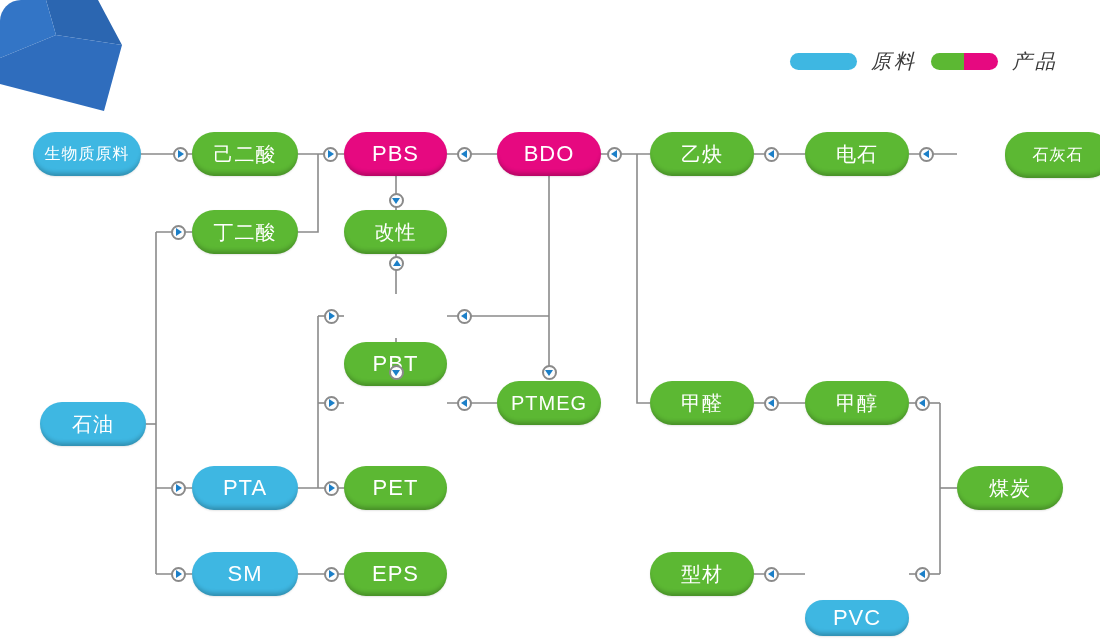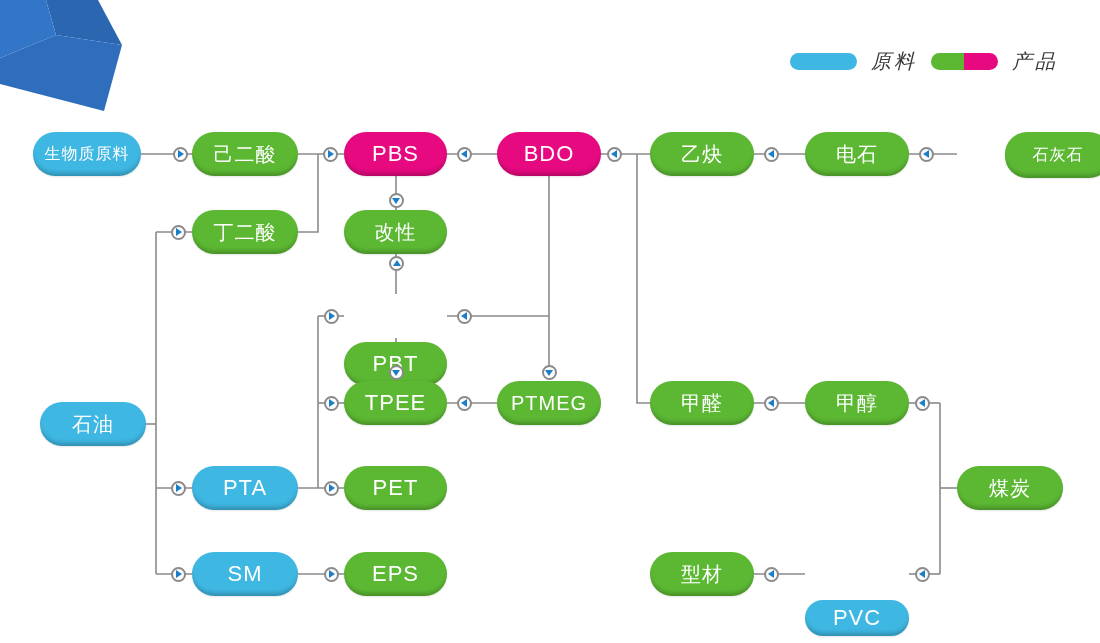--- a/index.html
+++ b/index.html
@@ -1,17 +1,17 @@
 <!DOCTYPE html>
 <html style="--raw: #3eb7e2; --product: #5cb833; --highlight: #e60980; --line: #8a8a8a; --arrow: #1b7fc8;"><head>
 <meta charset="utf-8">
 <style>
   html,body{margin:0;padding:0;background:#ffffff;}
   body{font-family:"Liberation Sans",sans-serif;}
-  #stage{position:relative;width:1100px;height:643px;background:#ffffff;overflow:hidden;}
+  #stage{position:relative;width:1100px;height:643px;background:#ffffff;overflow:hidden;border-radius:21px;}
   #edges-svg{position:absolute;left:0;top:0;width:1100px;height:643px;}
   .node{
     position:absolute;display:flex;align-items:center;justify-content:center;
     border-radius:22px;color:#ffffff;font-weight:normal;text-align:center;
     box-shadow:inset 0 -5px 4px -2px rgba(0,0,0,0.22), 0 1px 2px rgba(0,0,0,0.10);
     letter-spacing:1px;user-select:none;
   }
   .node.raw{background:var(--raw);}
   .node.product{background:var(--product);}
   .node.highlight{background:var(--highlight);}
@@ -117,23 +117,20 @@
     </div>
     <div class="node product" style="left: 192px; top: 210px; width: 106px; height: 44px; font-size: 20px;">
       <span>丁二酸</span>
     </div>
     <div class="node product" style="left: 344px; top: 210px; width: 103px; height: 44px; font-size: 20px;">
       <span>改性</span>
     </div>
     <div class="node product" style="left: 344px; top: 294px; width: 103px; height: 44px; font-size: 22px; margin-top: 48px;">
       <span>PBT</span>
     </div>
-    <div class="node product" style="left: 344px; top: 381px; width: 103px; height: 44px; font-size: 22px;">
-      <span>TPEE</span>
-    </div>
     <div class="node product" style="left: 497px; top: 381px; width: 104px; height: 44px; font-size: 20px;">
       <span>PTMEG</span>
     </div>
     <div class="node product" style="left: 650px; top: 381px; width: 104px; height: 44px; font-size: 20px;">
       <span>甲醛</span>
     </div>
     <div class="node product" style="left: 805px; top: 381px; width: 104px; height: 44px; font-size: 20px;">
       <span>甲醇</span>
     </div>
     <div class="node raw" style="left: 40px; top: 402px; width: 106px; height: 44px; font-size: 20px;">

